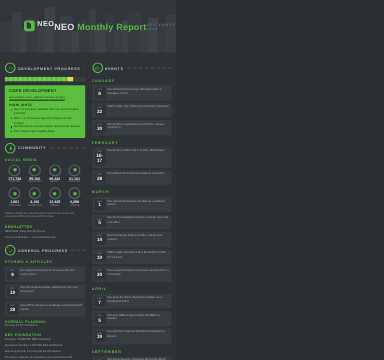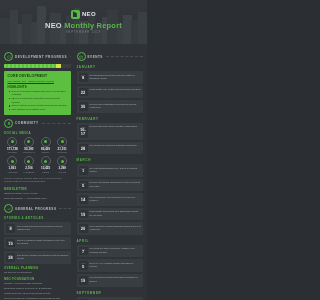--- a/index.html
+++ b/index.html
@@ -5,21 +5,21 @@
   html,body{margin:0;padding:0;background:#2b2f33;}
   body{width:147px;height:300px;overflow:hidden;font-family:"Liberation Sans",sans-serif;color:#c8ccd0;}
   .page{position:relative;width:147px;height:300px;background:#2f3337;}
 
   
   .hero{position:relative;height:44px;background:linear-gradient(180deg,#34383c 0%,#2e3236 100%);overflow:hidden;}
   .sky{position:absolute;inset:0;}
   .bld{position:absolute;bottom:0;background:#3a3f43;}
   .bld.d{background:#363b3f;}
   .bld.l{background:#3e4347;}
-  .hero-inner{position:absolute;inset:0;display:flex;flex-direction:column;align-items:center;justify-content:center;margin-left:20px;}
+  .hero-inner{position:absolute;inset:0;display:flex;align-items:center;justify-content:center;margin-left:20px;}
   .logo-row{display:flex;align-items:center;gap:2px;margin-bottom:2px;}
   .logo-mark{width:9px;height:9px;background:#58b947;border-radius:2px 2px 2px 2px;position:relative;}
   .logo-mark:after{content:"";position:absolute;left:2px;top:1.5px;width:4px;height:6px;background:#2f3337;clip-path:polygon(0 0,100% 35%,100% 100%,0 100%);}
   .logo-txt{font-size:6px;font-weight:bold;color:#dfe3e6;letter-spacing:.4px;}
   .hero-title{font-size:7.5px;letter-spacing:.2px;white-space:nowrap;}
   .hero-title .w{color:#d7dbde;font-weight:bold;}
   .hero-title .g{color:#58b947;font-weight:bold;}
   .hero-sub{font-size:2.6px;color:#7d8387;letter-spacing:.9px;margin-top:1.5px;}
 
   

